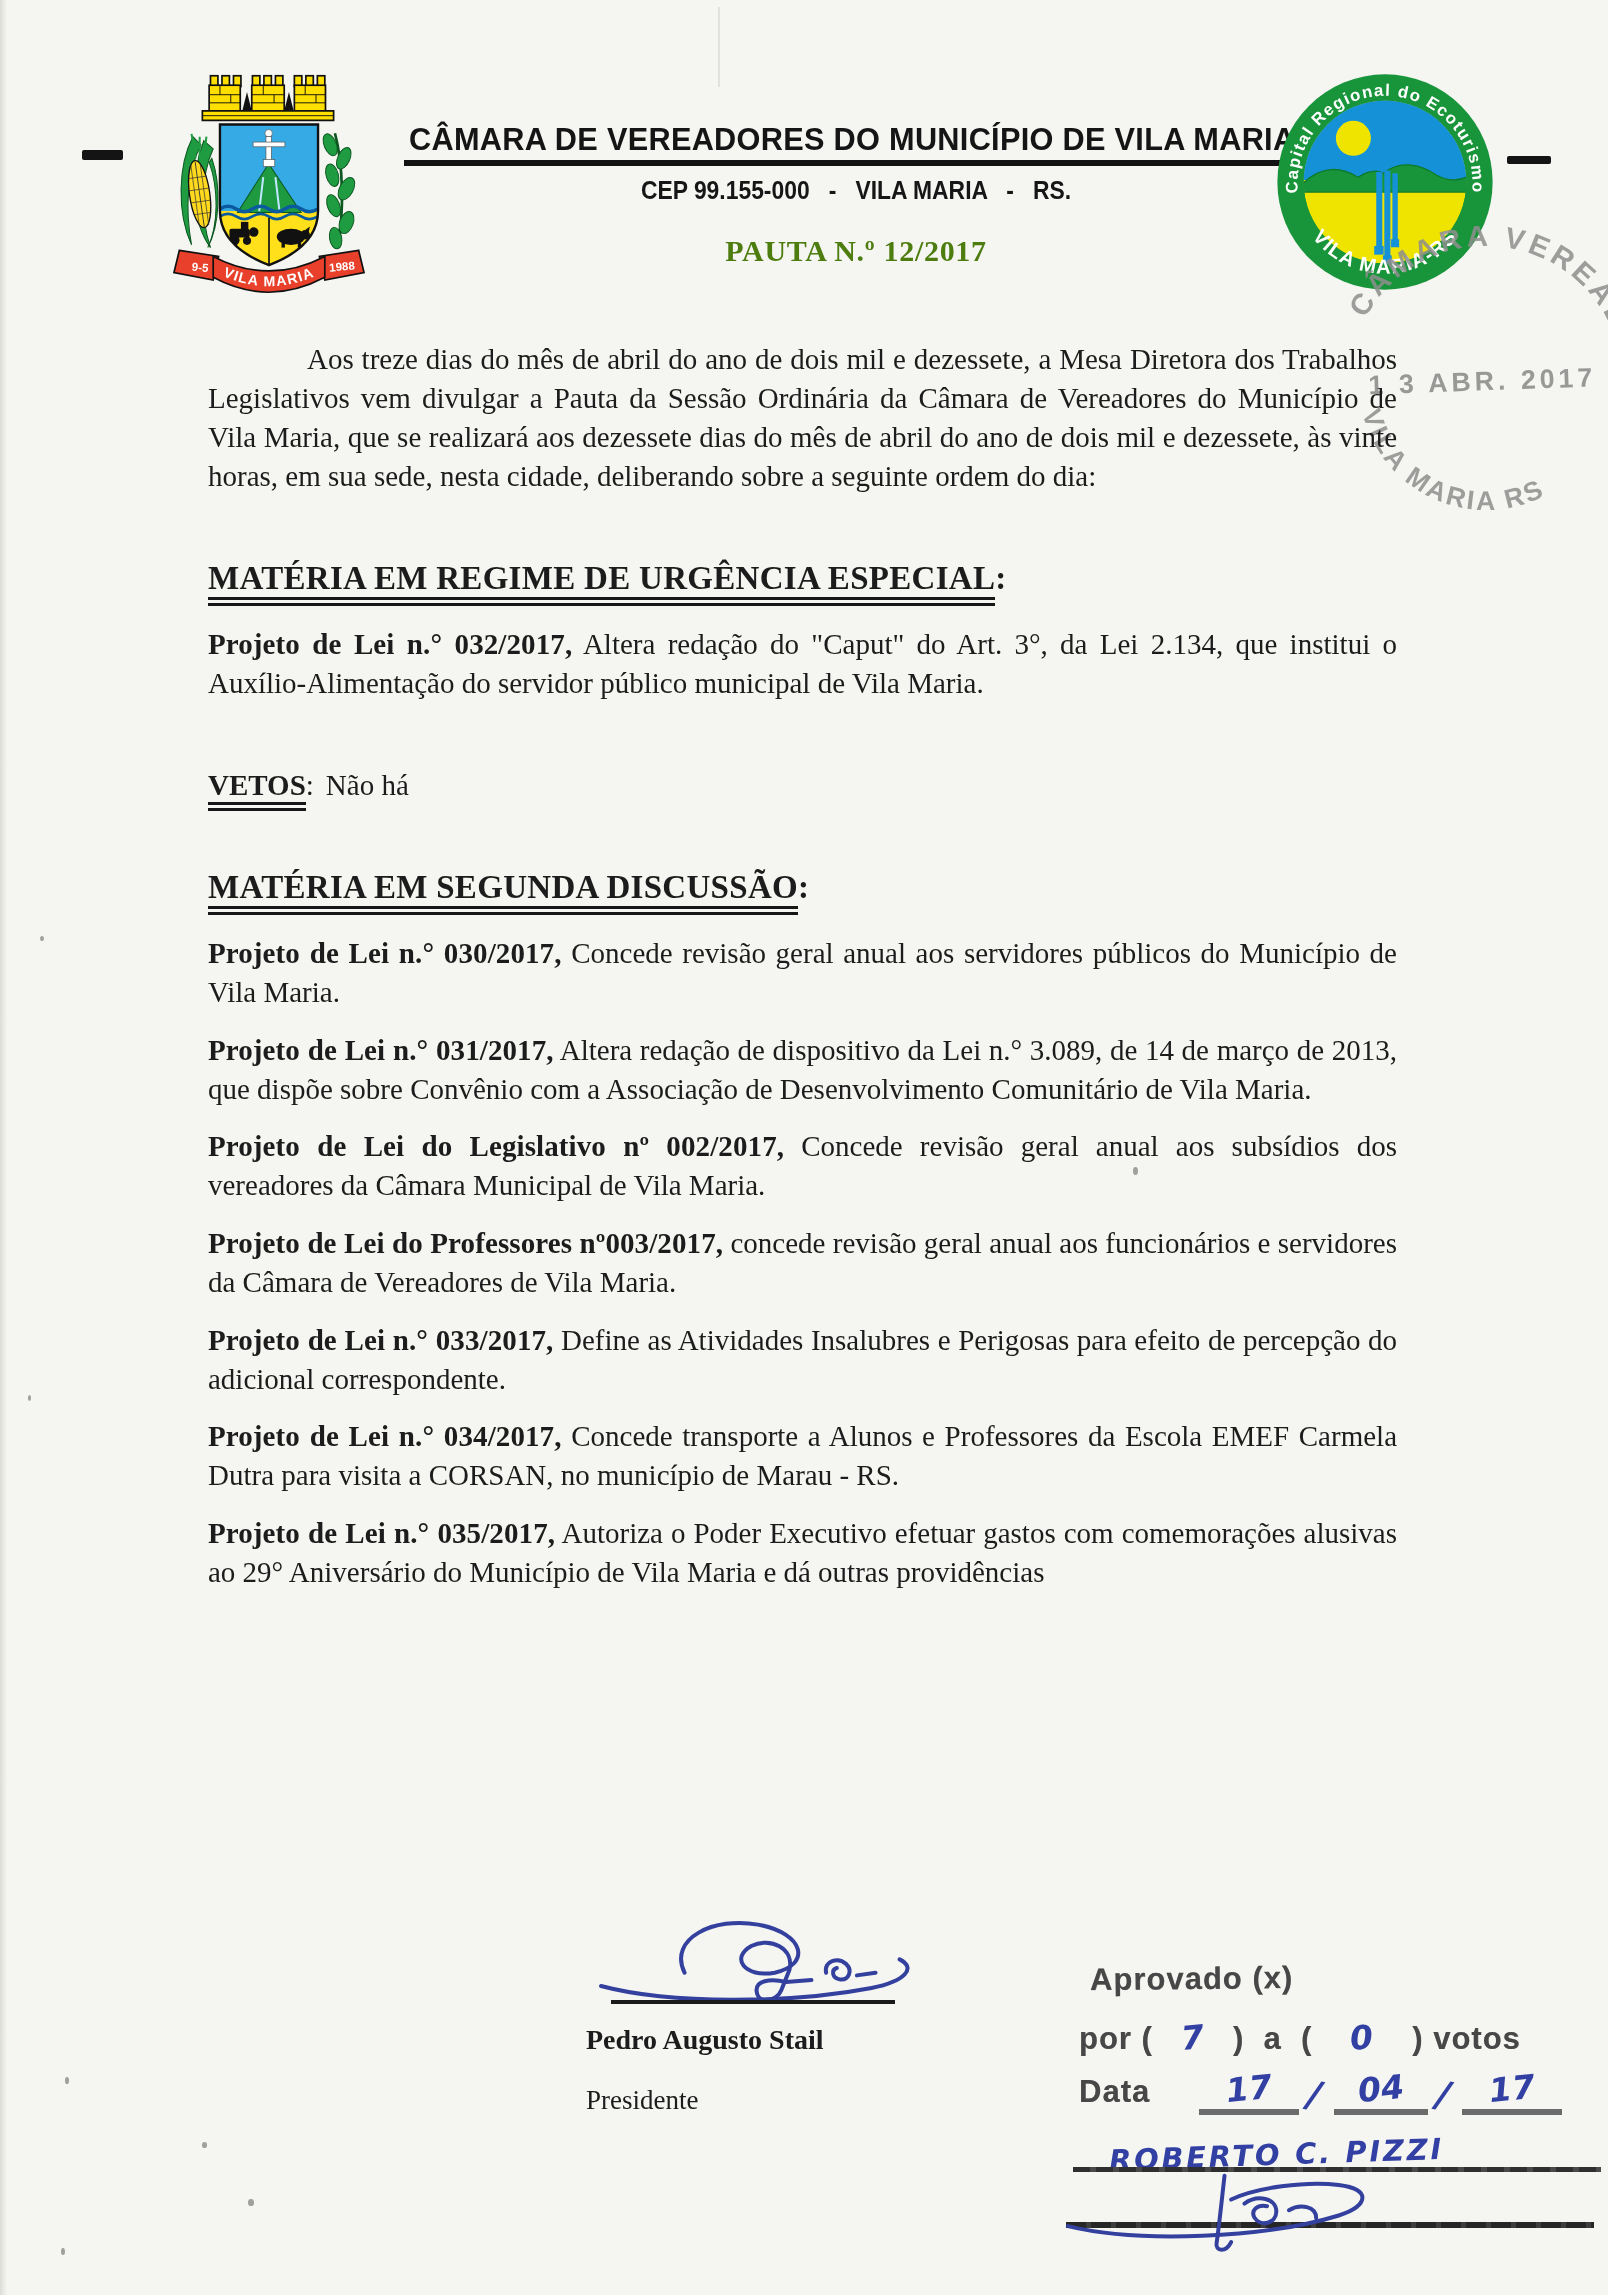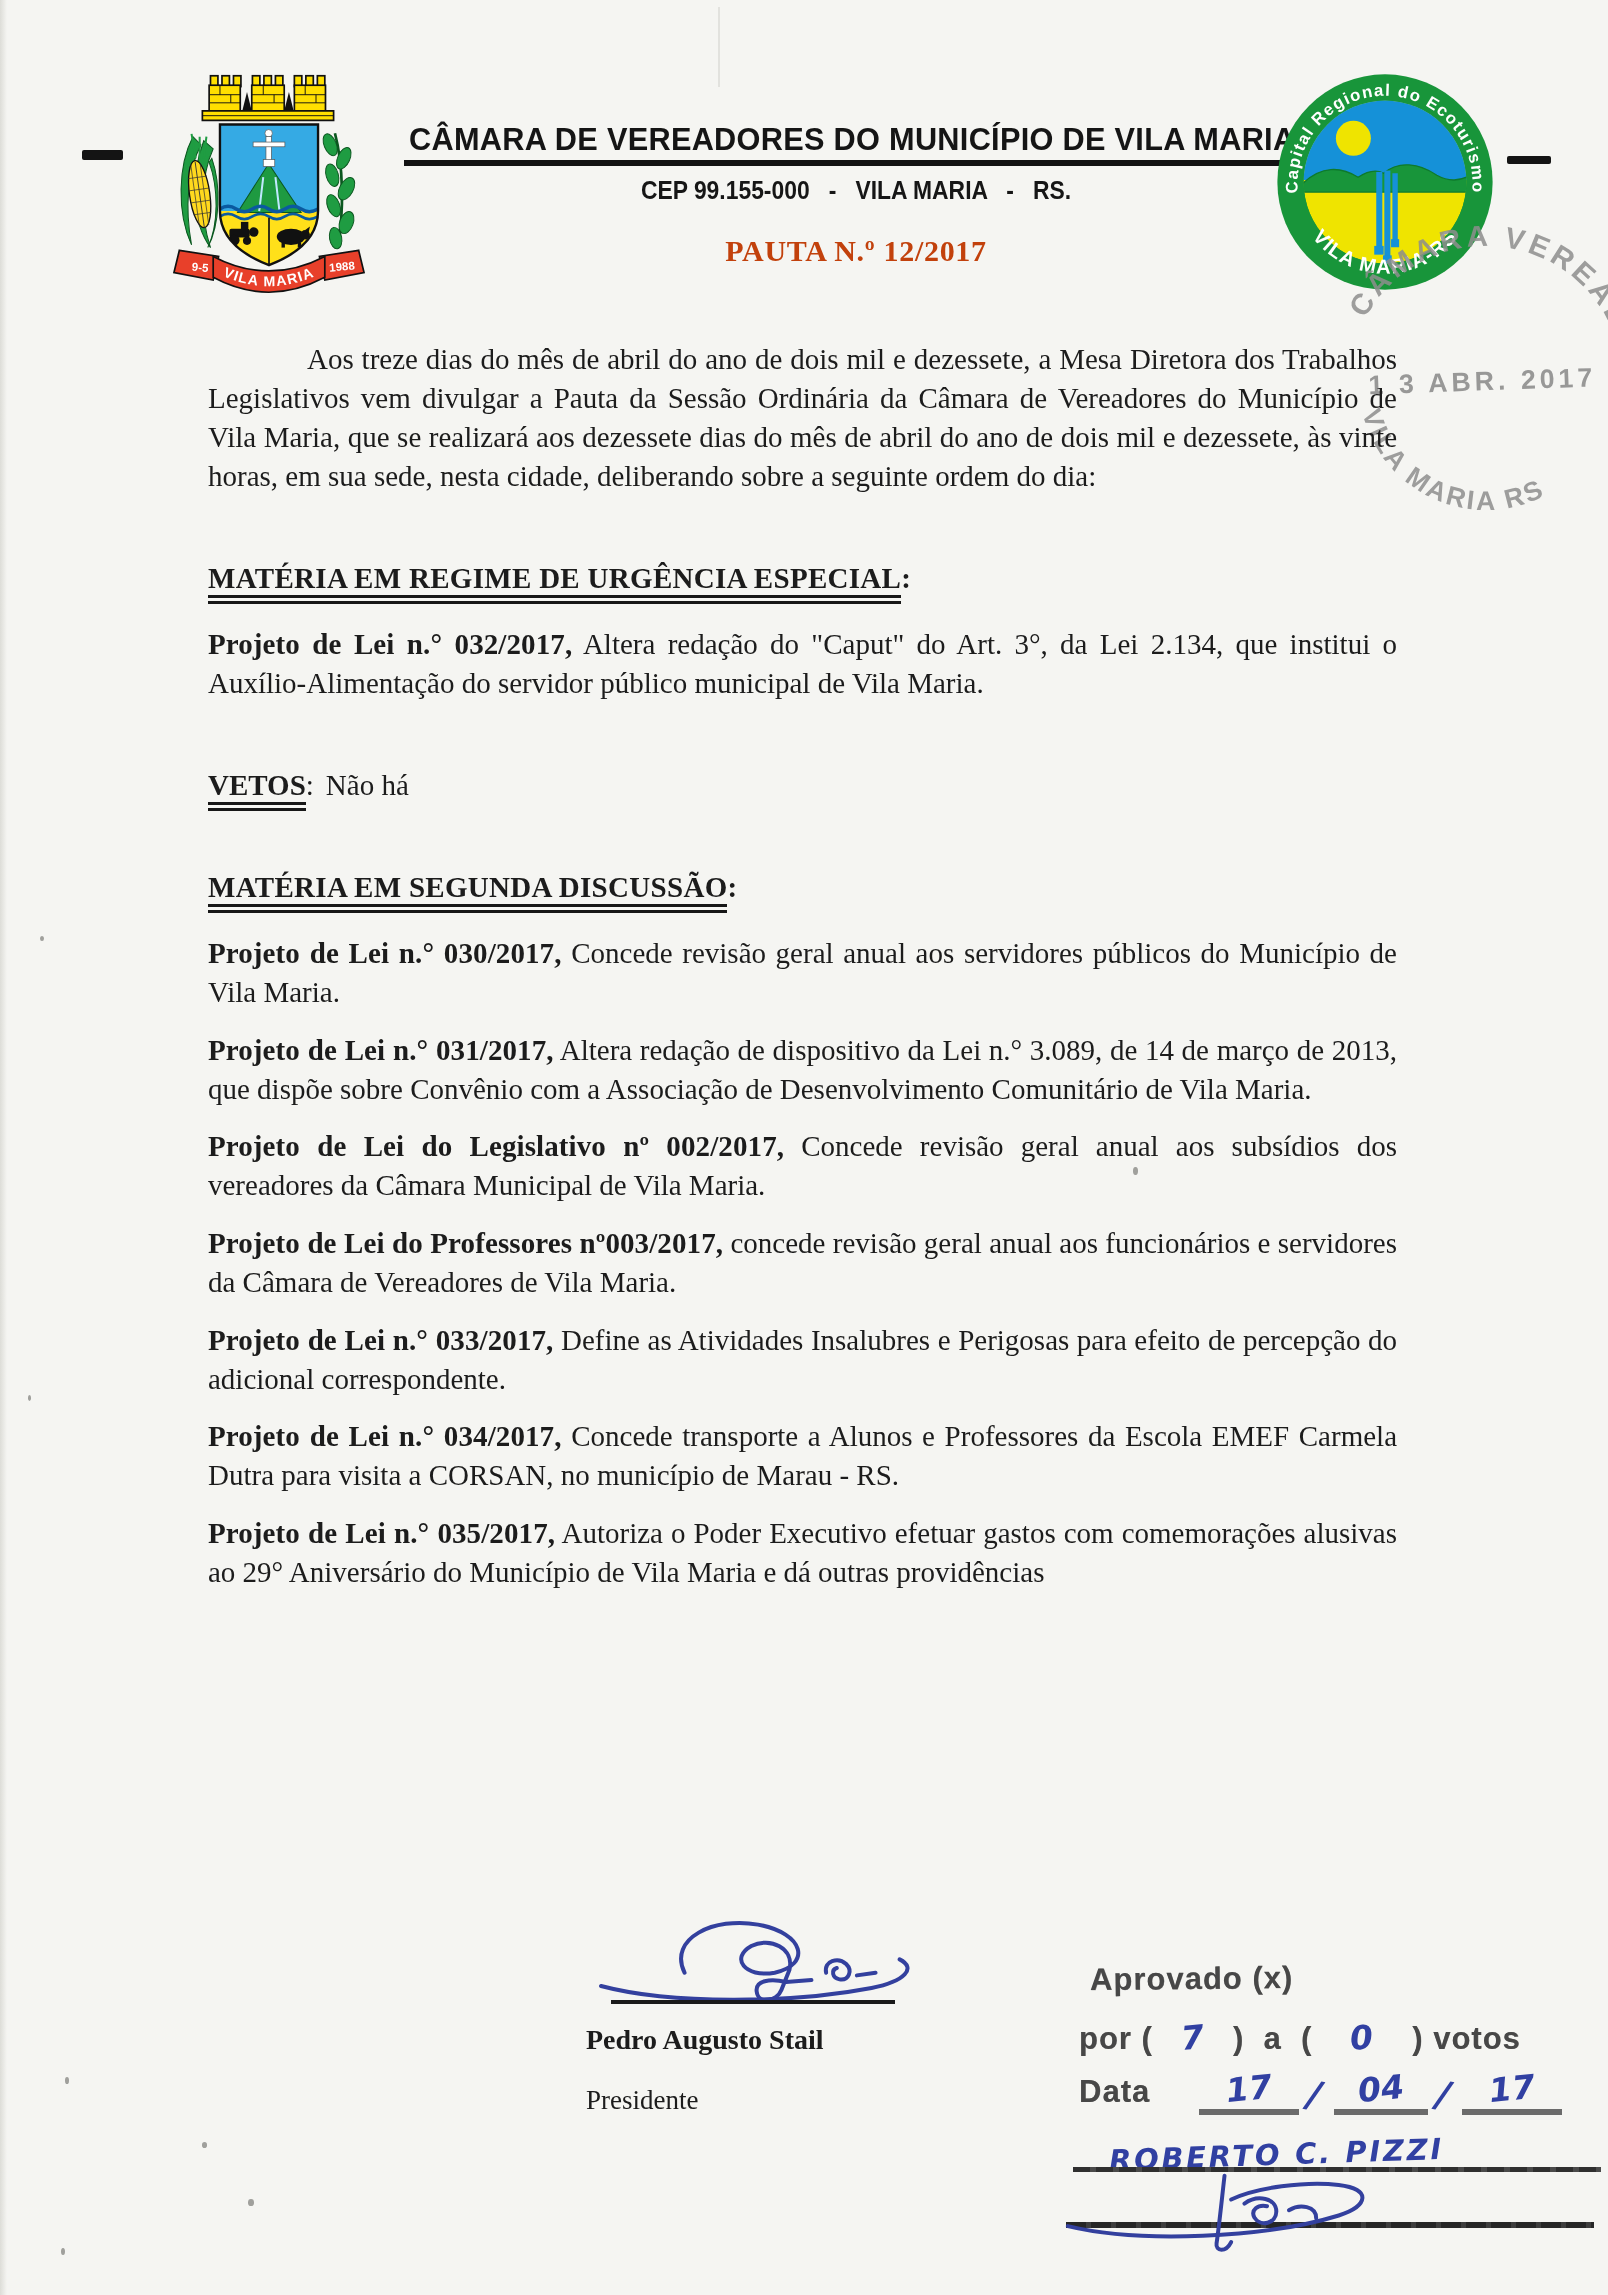--- a/index.html
+++ b/index.html
@@ -25,33 +25,33 @@
     transform:scaleX(0.99); transform-origin:left center;
   }
   .title-rule{position:absolute; left:3.3px; top:160px; width:907px; height:6px; background:#131313;}
   .org-subtitle{
     position:absolute; left:0; top:175px; width:910px; text-align:center;
     font-family:"Liberation Sans", sans-serif; font-weight:bold; font-size:26px;
     white-space:pre; color:#161616; transform:scaleX(0.88); transform-origin:center;
   }
   .doc-number{
     position:absolute; left:0; top:234px; width:910px; text-align:center;
-    font-weight:bold; font-size:30px; letter-spacing:0.7px; color:#c2410c;
+    font-weight:bold; font-size:30px; letter-spacing:0.7px; color:#4d7c0f;
   }
   .eco-logo{position:absolute; left:1274px; top:71px; width:222px; height:222px;}
   .stamp{position:absolute; left:1319px; top:216px; width:334px; height:334px; pointer-events:none;}
   
   .doc-body{
     position:absolute; left:208px; top:313px; width:1189px;
     font-size:29px; line-height:39px; text-align:justify;
   }
   .doc-body p{margin:0;}
   .intro{padding-top:27px; text-indent:99px; margin-bottom:0 !important;}
   h2.sec-h{
-    font-size:29px; line-height:39px; font-weight:bold; letter-spacing:0.3px;
+    font-size:33px; line-height:39px; font-weight:bold; letter-spacing:0.3px;
     margin:63px 0 27px 0; text-align:left;
   }
   .hd{border-bottom:9.4px double #171717; padding-bottom:0.7px;}
   p.item{margin:0 0 18.7px 0;}
   p.item b{letter-spacing:0.1px;}
   p.vetos{margin:63px 0 0 0; font-size:29px;}
   p.vetos .hd{font-weight:bold; font-size:29px;}
   .vetos-text{margin-left:12px;}
   
   .sig-main{position:absolute; left:591px; top:1911px; width:334px; height:94px;}

